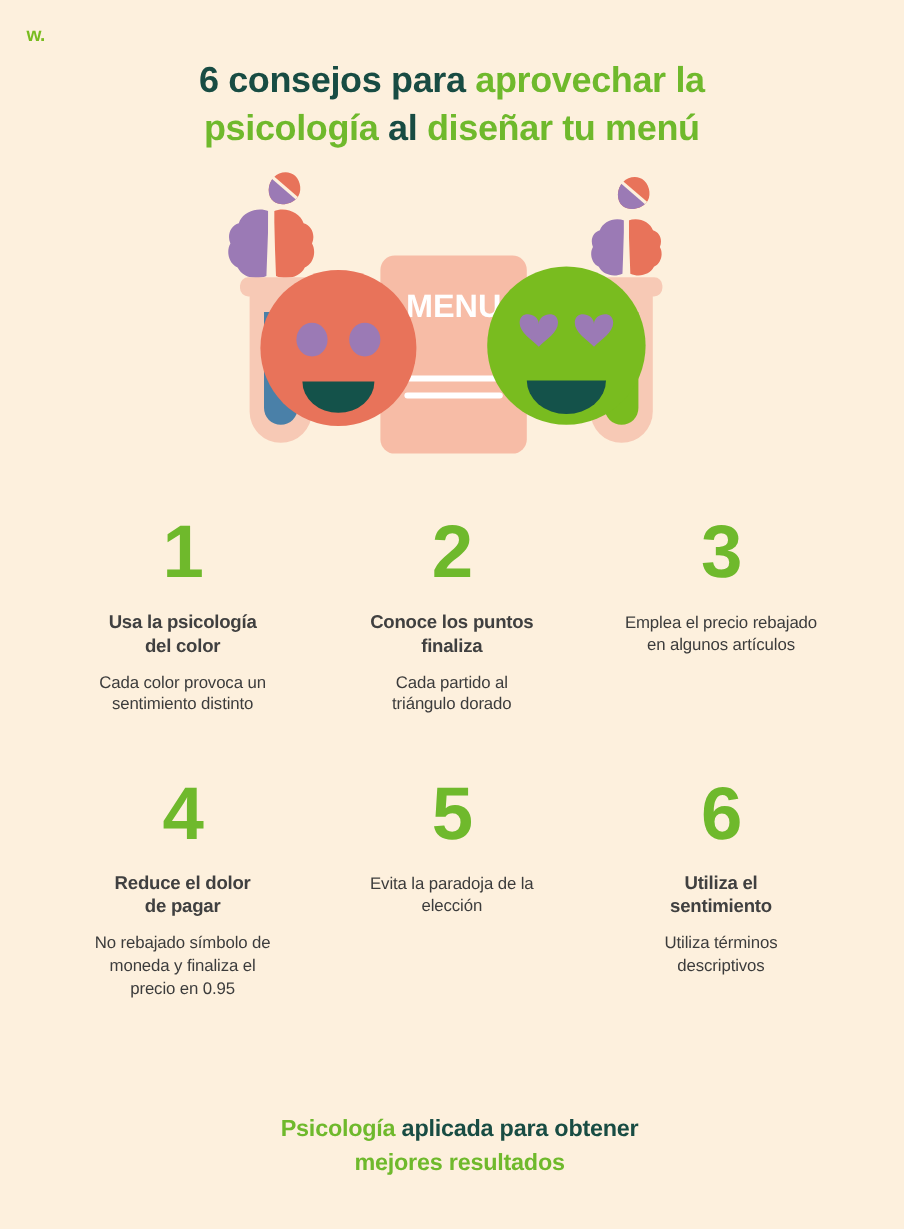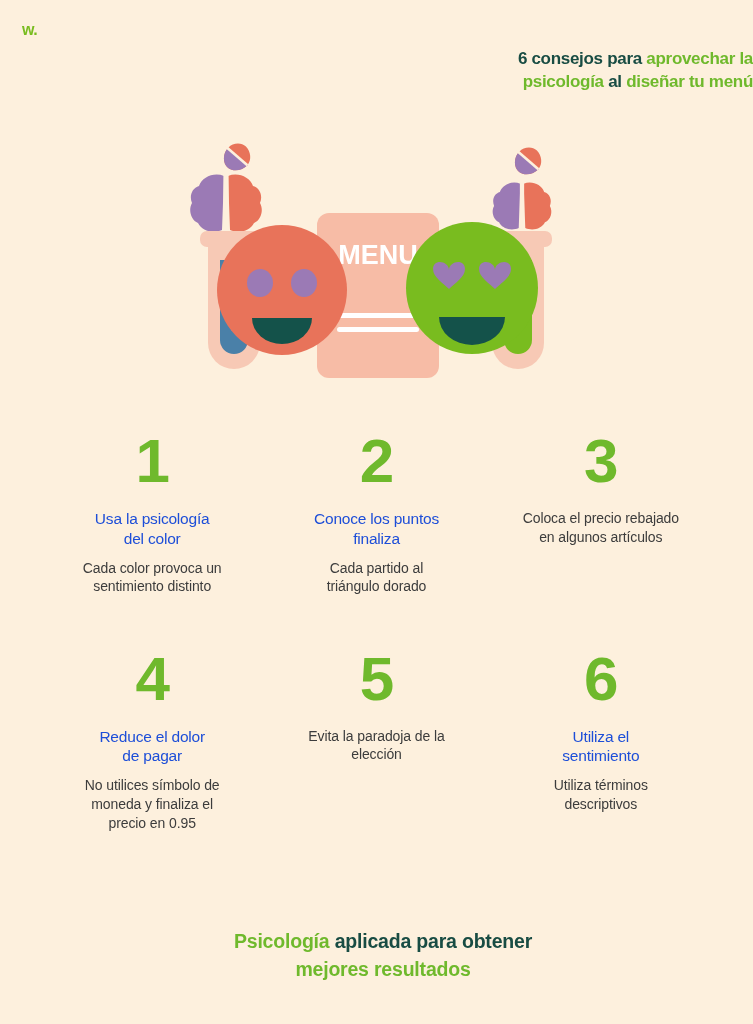--- a/index.html
+++ b/index.html
@@ -19,22 +19,22 @@
     font-weight:bold;
     color:#79bc1f;
     letter-spacing:-0.5px;
     line-height:1;
   }
 
   
   .title {
     position:absolute;
     left:0; right:0; top:48px;
-    text-align:right;
-    font-size:17px;
+    text-align:center;
+    font-size:30px;
     font-weight:bold;
     line-height:1.33;
     letter-spacing:-0.3px;
   }
   .t-dark { color:#184c43; }
   .t-green { color:#6fb92c; }
 
   
   .illo {
     position:absolute;
@@ -56,22 +56,22 @@
   .tip-num {
     font-size:62px;
     font-weight:bold;
     color:#6fb92c;
     line-height:0.95;
     letter-spacing:-1px;
     margin-bottom:18px;
   }
   .tip-title {
     font-size:15.5px;
-    font-weight:normal;
-    color:#1d4ed8;
+    font-weight:bold;
+    color:#404040;
     line-height:1.28;
     margin-bottom:10px;
     letter-spacing:-0.2px;
   }
   .tip-desc {
     font-size:14px;
     color:#3c3c3c;
     line-height:1.33;
     letter-spacing:-0.1px;
   }
@@ -206,33 +206,33 @@
     </div>
     <div class="tip-desc">
       <span>Cada partido al</span><br>
       <span>triángulo dorado</span>
     </div>
   </div>
 
   <div class="tip">
     <div class="tip-num">3</div>
     <div class="tip-desc">
-      <span>Coloca el precio rebajado</span><br>
+      <span>Emplea el precio rebajado</span><br>
       <span>en algunos artículos</span>
     </div>
   </div>
 
   <div class="tip">
     <div class="tip-num">4</div>
     <div class="tip-title">
       <span>Reduce el dolor</span><br>
       <span>de pagar</span>
     </div>
     <div class="tip-desc">
-      <span>No utilices símbolo de</span><br>
+      <span>No rebajado símbolo de</span><br>
       <span>moneda y finaliza el</span><br>
       <span>precio en 0.95</span>
     </div>
   </div>
 
   <div class="tip">
     <div class="tip-num">5</div>
     <div class="tip-desc">
       <span>Evita la paradoja de la</span><br>
       <span>elección</span>

